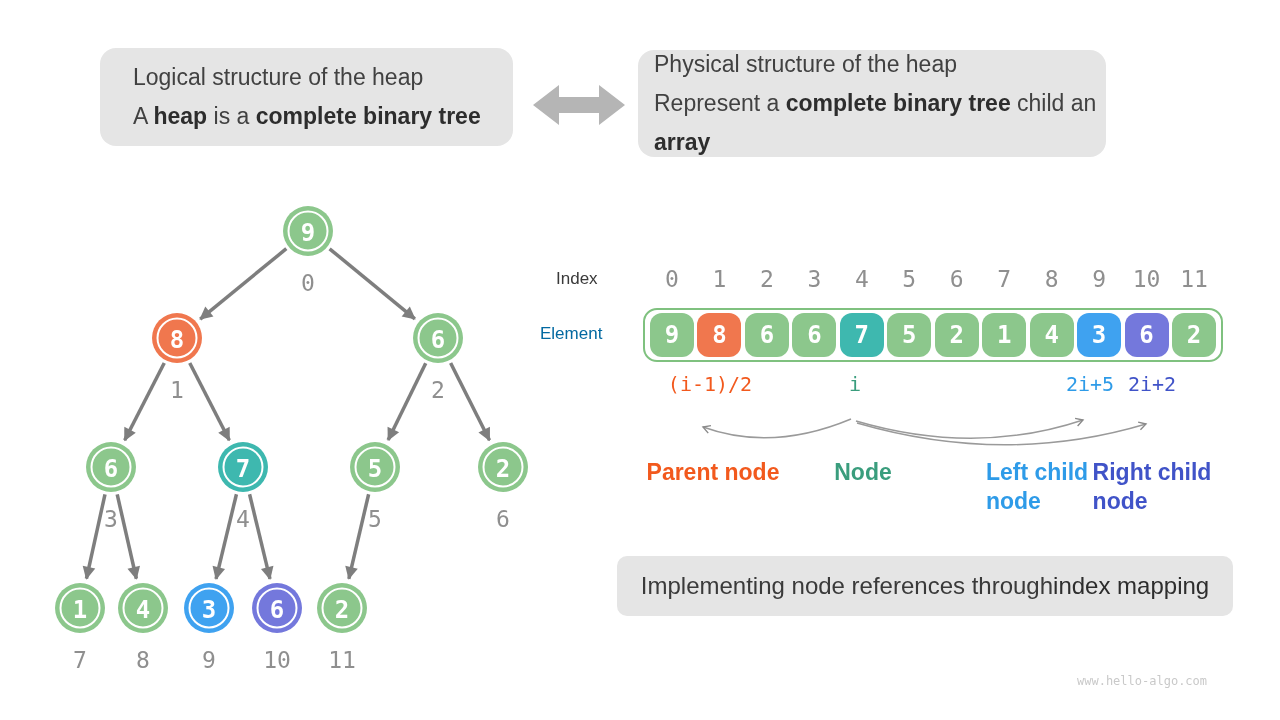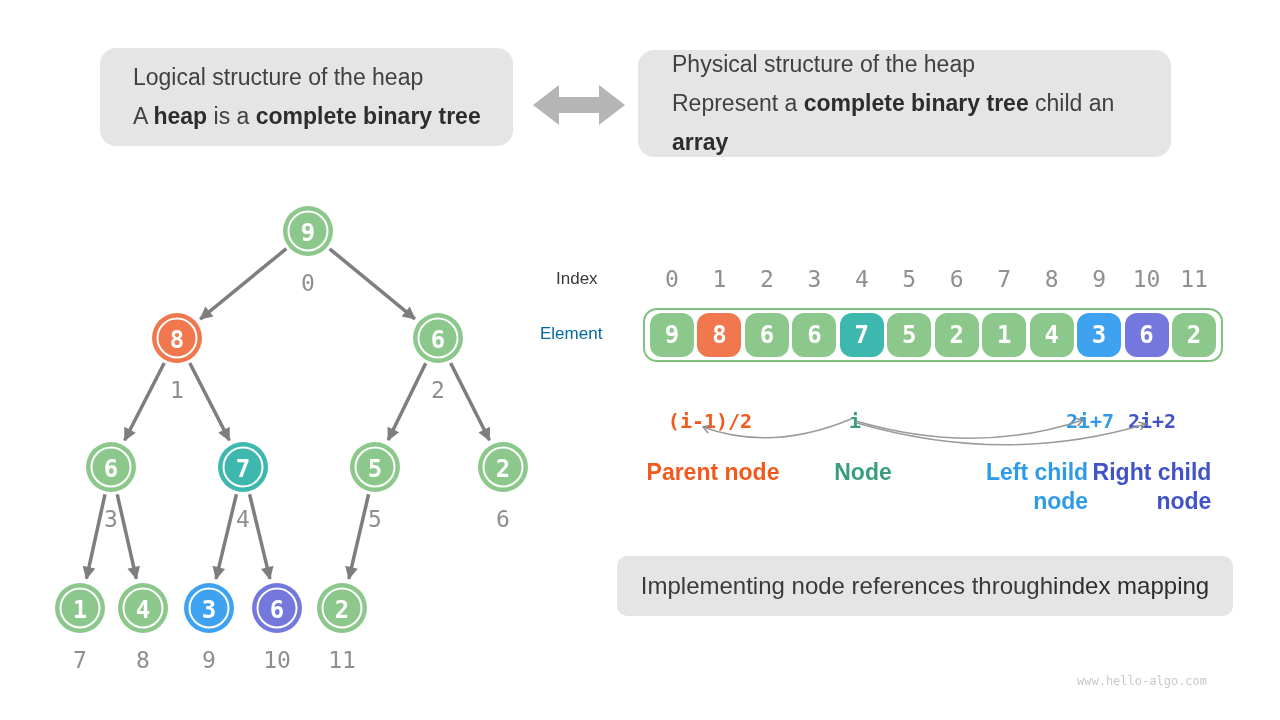--- a/index.html
+++ b/index.html
@@ -3,43 +3,43 @@
 <meta charset="utf-8">
 <style>
   html,body{margin:0;padding:0;background:#fff;}
   .canvas{position:relative;width:1280px;height:720px;background:#fff;overflow:hidden;
           font-family:"Liberation Sans",sans-serif;}
   .callout{position:absolute;background:#E5E5E5;border-radius:16px;display:flex;
            flex-direction:column;justify-content:center;color:#414141;font-size:23px;line-height:39px;}
   .callout .line span{white-space:pre-wrap;}
   .callout .line span[style]{color:#2D2D2D;}
   .callout-left{left:100px;top:48px;width:413px;height:98px;padding-left:33px;box-sizing:border-box;}
-  .callout-right{left:638px;top:50px;width:533px;height:107px;padding-left:34px;box-sizing:border-box;}
+  .callout-right{left:638px;top:50px;width:468px;height:107px;padding-left:16px;box-sizing:border-box;}
   .equiv-arrow{position:absolute;left:533px;top:83px;}
   #tree-svg{position:absolute;left:40px;top:195px;}
   .row-label{position:absolute;font-weight:400;font-size:17px;}
   .index-label{left:556px;top:269px;color:#3A3A3A;}
   .element-label{left:540px;top:324px;color:#0369a1;}
   .index-row{position:absolute;left:650px;top:266px;width:566px;display:flex;justify-content:space-between;}
   .index-slot{width:44px;text-align:center;font-family:"DejaVu Sans Mono",monospace;
               font-size:23px;color:#8F8F8F;}
   .array-box{position:absolute;left:643px;top:308px;width:580px;height:54px;box-sizing:border-box;
              border:2px solid #7FC17F;border-radius:14px;background:#fff;display:flex;
              align-items:center;justify-content:space-between;padding:0 5px;}
   .cell{width:44px;height:44px;border-radius:12px;display:flex;align-items:center;justify-content:center;
         color:#fff;font-family:"DejaVu Sans Mono",monospace;font-weight:700;font-size:24px;}
   .formula{position:absolute;transform:translateX(-50%);font-family:"DejaVu Sans Mono",monospace;
-           font-weight:700;font-size:20px;top:409px;white-space:nowrap;}
+           font-weight:400;font-size:20px;top:372px;white-space:nowrap;}
   .f-parent{left:710px;color:#F2591D;}
   .f-node{left:855px;color:#3A9D7D;}
   .f-left{left:1090px;color:#2E9BE8;}
   .f-right{left:1152px;color:#4053C8;}
   .mapping-arrows{position:absolute;left:640px;top:408px;}
   .maplabel{position:absolute;transform:translateX(-50%);top:458px;font-weight:700;font-size:23px;
-            text-align:right;line-height:29px;white-space:nowrap;}
+            text-align:left;line-height:29px;white-space:nowrap;}
   .l-parent{left:713px;color:#F2591D;}
   .l-node{left:863px;color:#3A9D7D;}
   .l-left{left:1037px;color:#2E9BE8;}
   .l-right{left:1152px;color:#4053C8;}
   .bottom-note{position:absolute;left:617px;top:556px;width:616px;height:60px;background:#E5E5E5;
                border-radius:10px;display:flex;align-items:center;justify-content:center;
                font-size:24px;color:#3A3A3A;}
   .bottom-note span[style]{color:#2D2D2D;}
   .watermark{position:absolute;left:1077px;top:674px;font-family:"DejaVu Sans Mono",monospace;
              font-size:12px;color:#C9C9C9;}
@@ -185,21 +185,21 @@
       <div class="cell" style="background: rgb(140, 199, 140);">2</div>
       <div class="cell" style="background: rgb(140, 199, 140);">1</div>
       <div class="cell" style="background: rgb(140, 199, 140);">4</div>
       <div class="cell" style="background: rgb(63, 162, 240);">3</div>
       <div class="cell" style="background: rgb(116, 120, 220);">6</div>
       <div class="cell" style="background: rgb(140, 199, 140);">2</div>
     </div>
 
   <div class="formula f-parent">(i-1)/2</div>
   <div class="formula f-node">i</div>
-  <div class="formula f-left">2i+7</div>
+  <div class="formula f-left">2i+5</div>
   <div class="formula f-right">2i+2</div>
 
   <svg class="mapping-arrows" width="530" height="62" viewBox="640 408 530 62">
     <defs>
       <marker id="m-open" viewBox="0 0 10 10" refX="8" refY="5" markerUnits="userSpaceOnUse" markerWidth="10" markerHeight="10" orient="auto">
         <path d="M1,1 L8,5 L1,9" fill="none" stroke="#8A8A8A" stroke-width="1.4"></path>
       </marker>
     </defs>
     <path d="M 851 419 Q 772 452 703 427" fill="none" stroke="#9A9A9A" stroke-width="1.5" marker-end="url(#m-open)"></path>
     <path d="M 856 421 Q 975 456 1083 420" fill="none" stroke="#9A9A9A" stroke-width="1.5" marker-end="url(#m-open)"></path>

